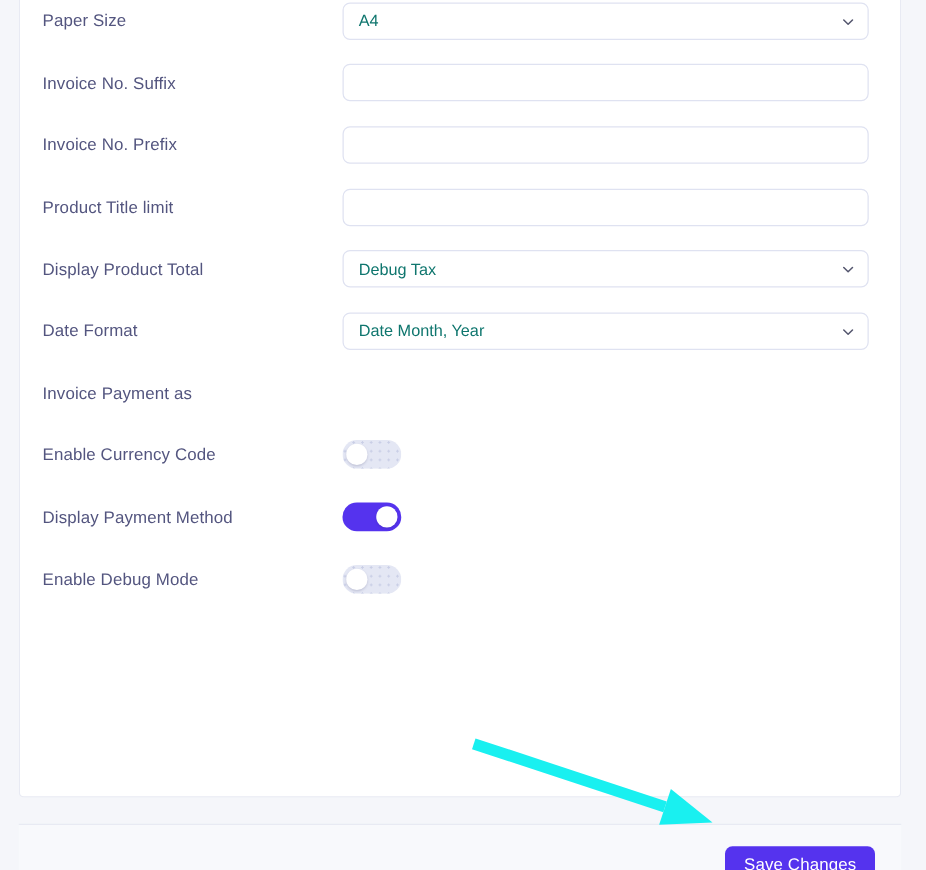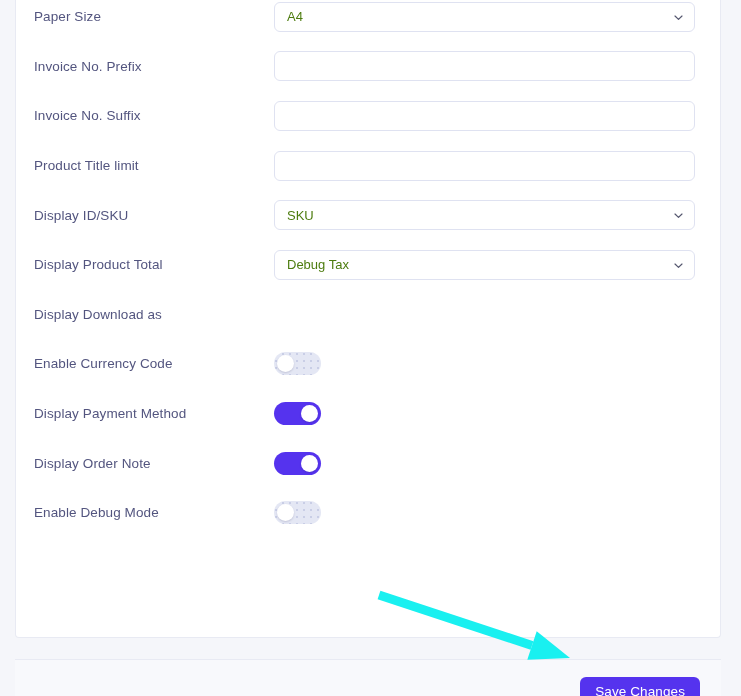--- a/index.html
+++ b/index.html
@@ -75,21 +75,21 @@
   }
   .text-input { }
 
   .select-box {
     position: relative;
     padding-right: 30px;
     cursor: default;
   }
   .select-value {
     font-size: 13px;
-    color: #4d7c0f;
+    color: #0f766e;
     line-height: 1;
   }
   .chev {
     position: absolute;
     right: 11px;
     top: 50%;
     transform: translateY(-50%);
     width: 10px; height: 10px;
     display: block;
   }
@@ -176,84 +176,76 @@
               <span class="select-value">A4</span>
               <span class="chev">
                 <svg viewBox="0 0 12 12" width="11" height="11">
                   <path d="M2.2 4.4 L6 8.1 L9.8 4.4" fill="none" stroke="#55576f" stroke-width="1.35" stroke-linecap="round" stroke-linejoin="round"></path>
                 </svg>
               </span>
             </div>
           </div>
         </div>
         <div class="form-row">
+          <div class="row-label">Invoice No. Suffix</div>
+          <div class="row-control">
+            <input type="text" class="text-input" value="" placeholder="" style="">
+          </div>
+        </div>
+        <div class="form-row">
           <div class="row-label">Invoice No. Prefix</div>
           <div class="row-control">
             <input type="text" class="text-input" value="" placeholder="" style="">
           </div>
         </div>
         <div class="form-row">
-          <div class="row-label">Invoice No. Suffix</div>
+          <div class="row-label">Product Title limit</div>
           <div class="row-control">
             <input type="text" class="text-input" value="" placeholder="" style="">
-          </div>
-        </div>
-        <div class="form-row">
-          <div class="row-label">Product Title limit</div>
-          <div class="row-control">
-            <input type="text" class="text-input" value="" placeholder="" style="">
-          </div>
-        </div>
-        <div class="form-row">
-          <div class="row-label">Display ID/SKU</div>
-          <div class="row-control">
-            <div class="select-box">
-              <span class="select-value">SKU</span>
-              <span class="chev">
-                <svg viewBox="0 0 12 12" width="11" height="11">
-                  <path d="M2.2 4.4 L6 8.1 L9.8 4.4" fill="none" stroke="#55576f" stroke-width="1.35" stroke-linecap="round" stroke-linejoin="round"></path>
-                </svg>
-              </span>
-            </div>
           </div>
         </div>
         <div class="form-row">
           <div class="row-label">Display Product Total</div>
           <div class="row-control">
             <div class="select-box">
               <span class="select-value">Debug Tax</span>
               <span class="chev">
                 <svg viewBox="0 0 12 12" width="11" height="11">
                   <path d="M2.2 4.4 L6 8.1 L9.8 4.4" fill="none" stroke="#55576f" stroke-width="1.35" stroke-linecap="round" stroke-linejoin="round"></path>
                 </svg>
               </span>
             </div>
           </div>
         </div>
         <div class="form-row">
-          <div class="row-label">Display Download as</div>
+          <div class="row-label">Date Format</div>
+          <div class="row-control">
+            <div class="select-box">
+              <span class="select-value">Date Month, Year</span>
+              <span class="chev">
+                <svg viewBox="0 0 12 12" width="11" height="11">
+                  <path d="M2.2 4.4 L6 8.1 L9.8 4.4" fill="none" stroke="#55576f" stroke-width="1.35" stroke-linecap="round" stroke-linejoin="round"></path>
+                </svg>
+              </span>
+            </div>
+          </div>
+        </div>
+        <div class="form-row">
+          <div class="row-label">Invoice Payment as</div>
         </div>
         <div class="form-row">
           <div class="row-label">Enable Currency Code</div>
           <div class="row-control">
             <div class="toggle off">
               <span class="knob"></span>
             </div>
           </div>
         </div>
         <div class="form-row">
           <div class="row-label">Display Payment Method</div>
-          <div class="row-control">
-            <div class="toggle on">
-              <span class="knob"></span>
-            </div>
-          </div>
-        </div>
-        <div class="form-row">
-          <div class="row-label">Display Order Note</div>
           <div class="row-control">
             <div class="toggle on">
               <span class="knob"></span>
             </div>
           </div>
         </div>
         <div class="form-row">
           <div class="row-label">Enable Debug Mode</div>
           <div class="row-control">
             <div class="toggle off">

